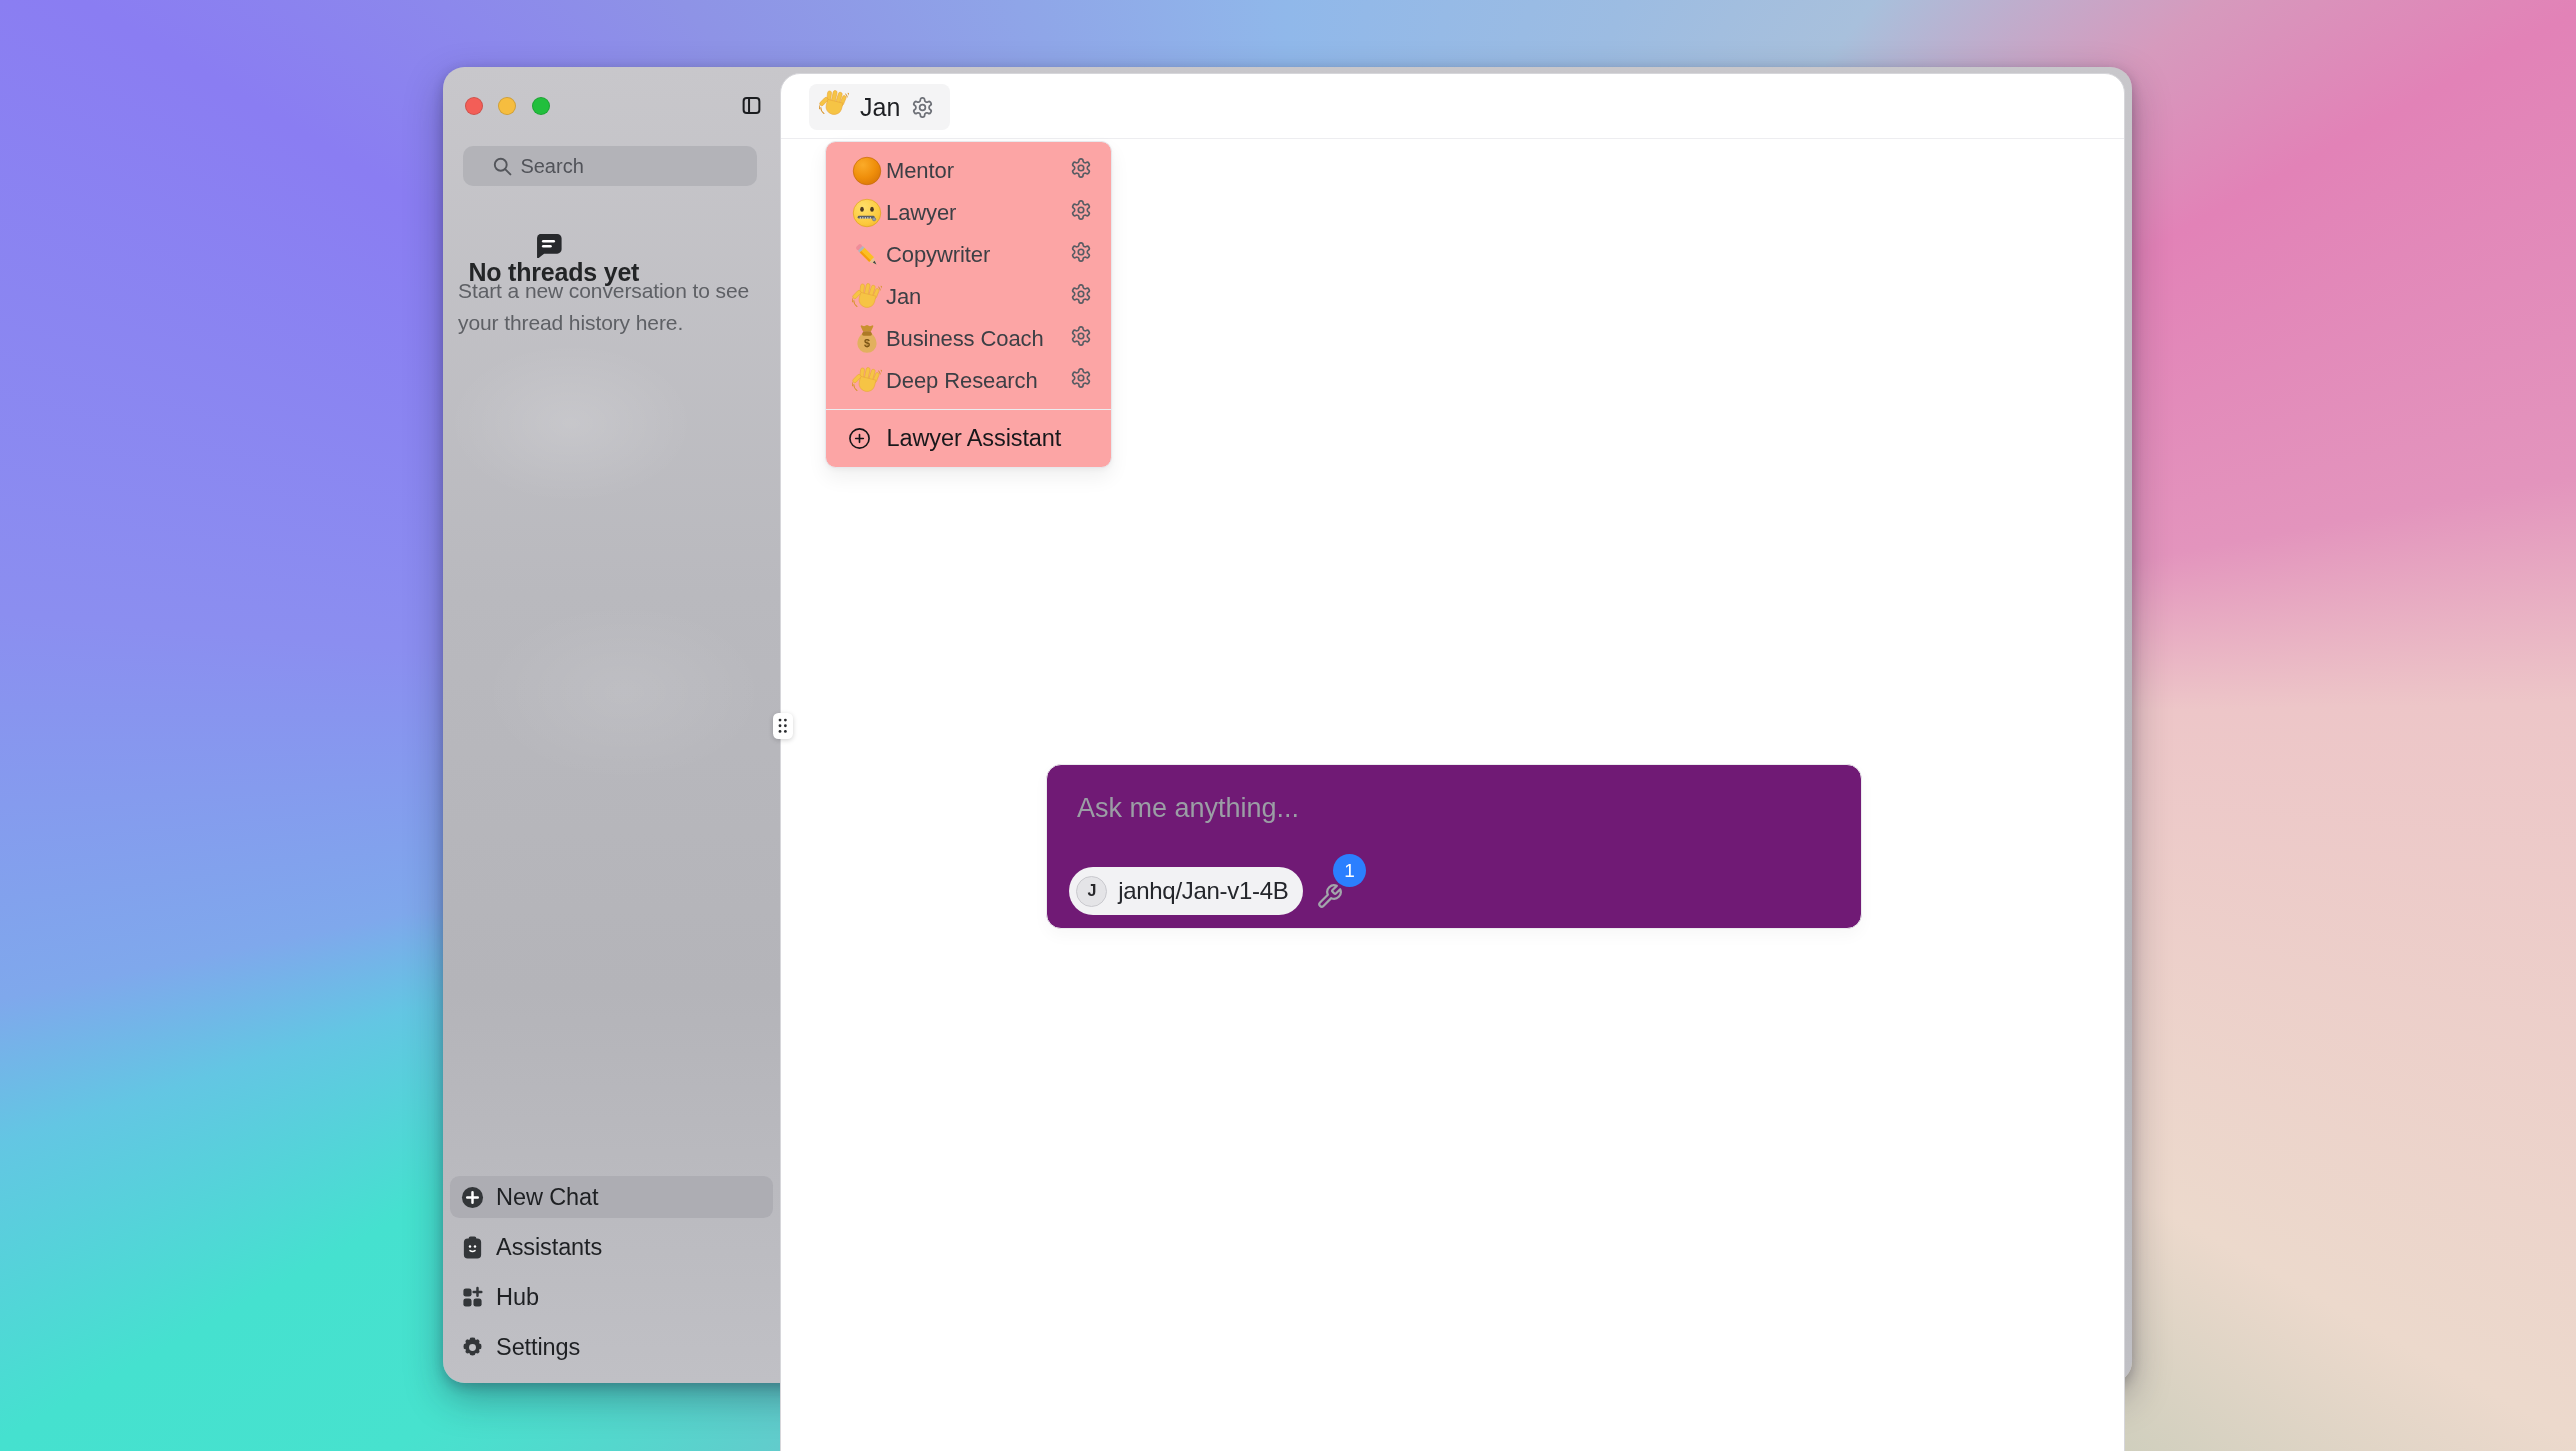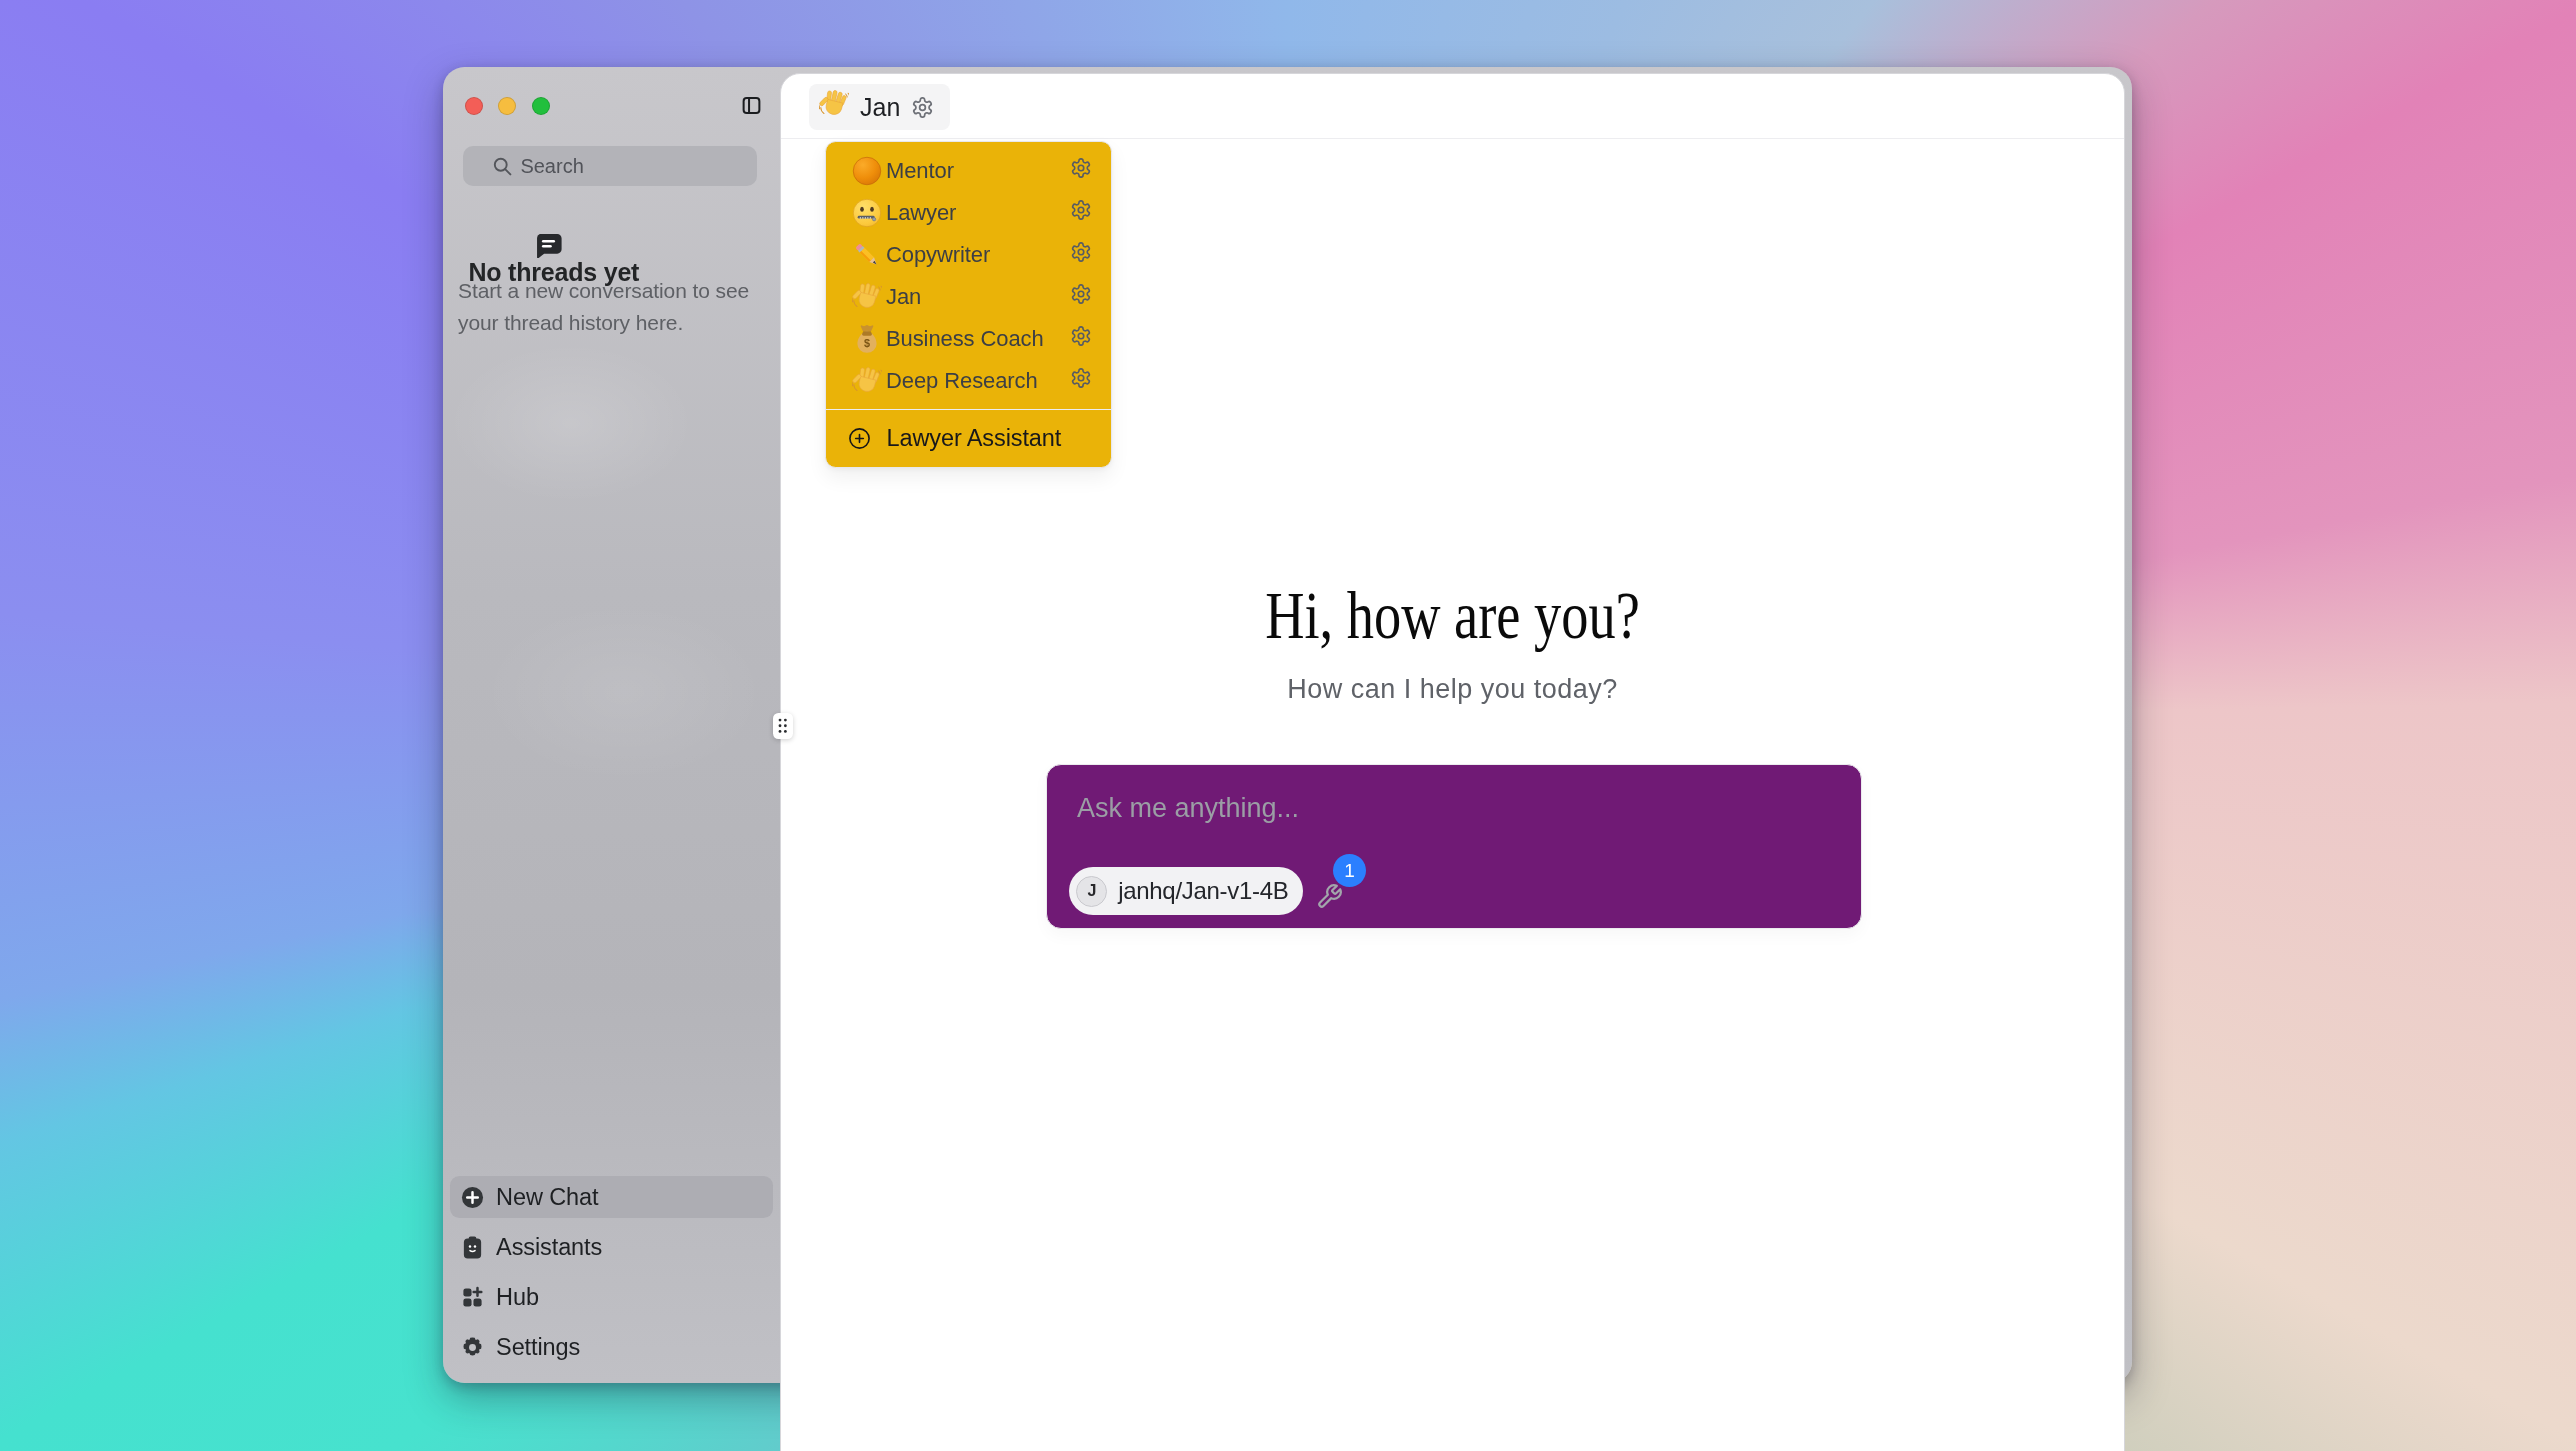--- a/index.html
+++ b/index.html
@@ -48,21 +48,21 @@
     background:#fff; border-radius:20px; border:0.7px solid #d6d6da;
   }
   .mhead { position:absolute; left:0; top:0; width:100%; height:65px; border-bottom:1.3px solid #ededf0; }
   .janbtn {
     position:absolute; left:27.5px; top:10px; height:46px; padding:0 16px 0 10.8px;
     background:#f4f4f5; border-radius:8px; display:flex; align-items:center; gap:10.8px;
     font-size:25px; font-weight:500; color:#1d1f23;
   }
   .dropdown {
     position:absolute; left:44px; top:67px; width:287px;
-    background:#eab308; border:0.7px solid #e8e8ec; border-radius:10.8px;
+    background:#fca5a5; border:0.7px solid #e8e8ec; border-radius:10.8px;
     box-shadow:0 9.4px 20px rgba(0,0,0,.06), 0 2px 5.4px rgba(0,0,0,.04);
     padding:8px 0;
   }
   .drow { height:42px; display:flex; align-items:center; padding:0 19px 0 26px; font-size:22px; color:#3c3f45; letter-spacing:-0.1px;}
   .drow .em { width:30px; height:30px; flex:none; margin-right:4px;}
   .drow .lbl { flex:1; }
   .dsep { height:0.7px; background:#ececef; margin:7.4px 0; }
   .create { height:42px; display:flex; align-items:center; padding-left:22px; font-size:23.5px; color:#18181b; letter-spacing:-0.1px;}
   .create svg { margin-right:15.5px; }
   
@@ -291,24 +291,20 @@
         </div>
       <div class="dsep"></div>
       <div class="create">
           <svg width="23" height="23" viewBox="0 0 24 24" fill="none" stroke="#161618" stroke-width="1.7" stroke-linecap="round">
             <circle cx="12" cy="12" r="10"></circle>
             <path d="M12 8 v8 M8 12 h8"></path>
           </svg>
           <span>Lawyer Assistant</span>
         </div>
     </div>
-    <div class="hero">
-      <h1>Hi, how are you?</h1>
-      <div class="sub">How can I help you today?</div>
-    </div>
     <div class="inputbox">
       <div class="ask">Ask me anything...</div>
       <div class="pill">
           <span class="av">J</span>
           <span>janhq/Jan-v1-4B</span>
         </div>
       <div class="tools"><svg width="27" height="27" viewBox="0 0 24 24" fill="none" stroke="#a2a5ab" stroke-width="2" stroke-linecap="round" stroke-linejoin="round">
             <path d="M14.7 6.3a1 1 0 0 0 0 1.4l1.6 1.6a1 1 0 0 0 1.4 0l3.77-3.77a6 6 0 0 1-7.94 7.94l-6.91 6.91a2.12 2.12 0 0 1-3-3l6.91-6.91a6 6 0 0 1 7.94-7.94l-3.76 3.76z"></path>
           </svg></div>
       <div class="badge">1</div>

